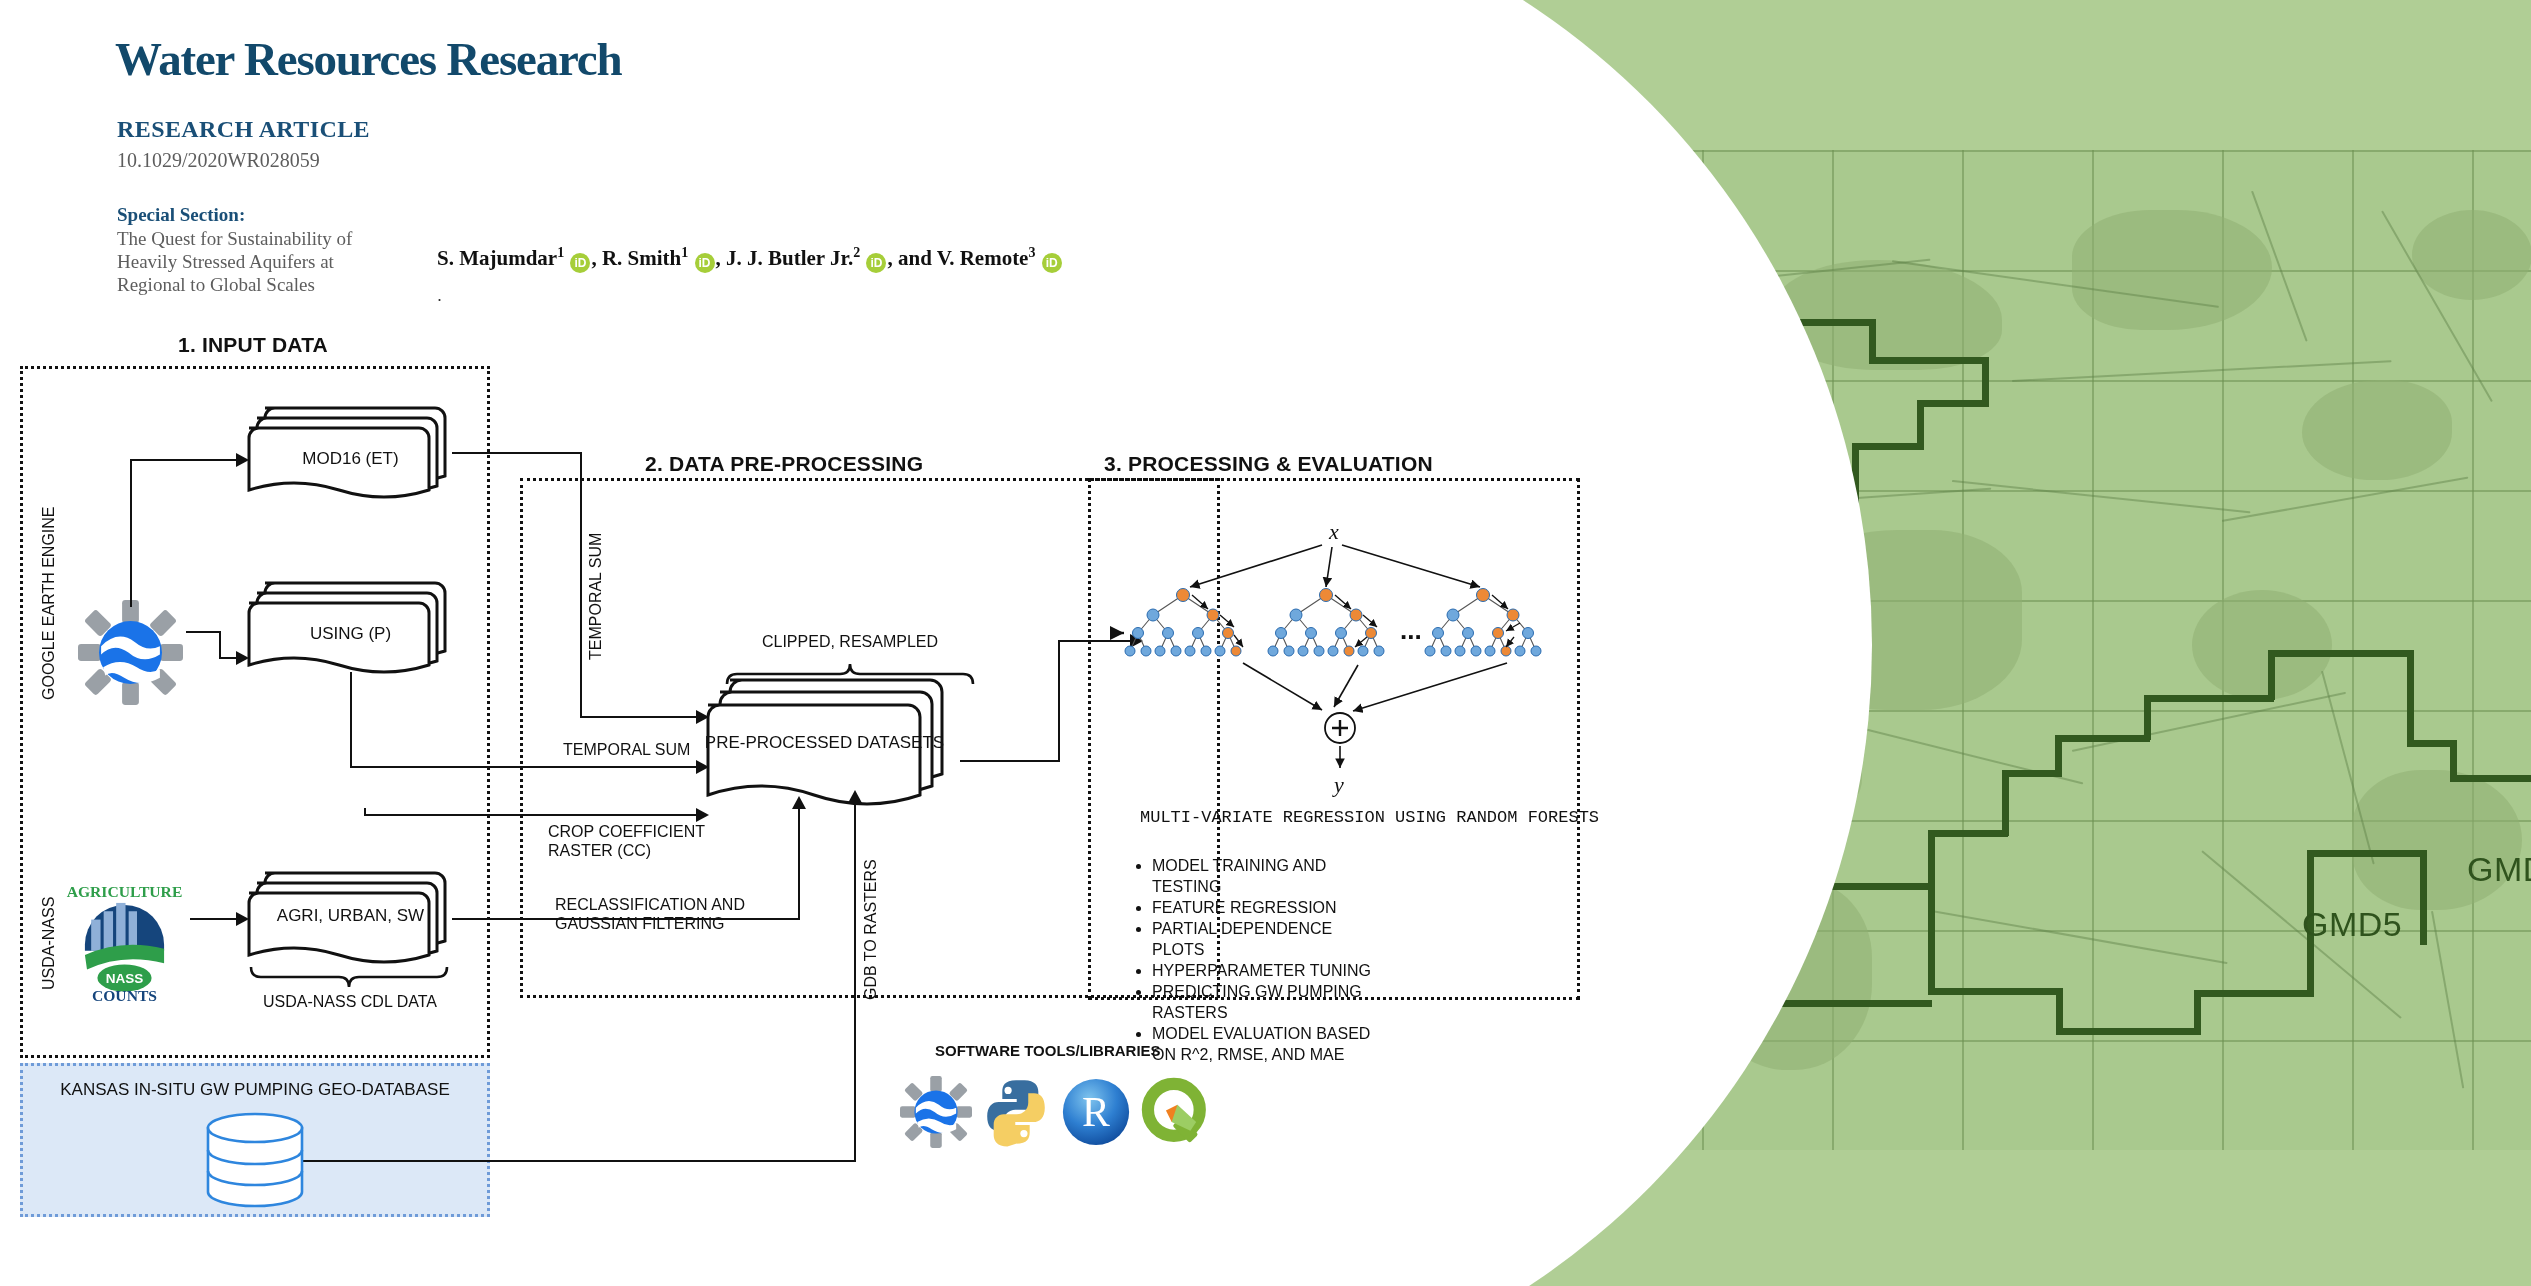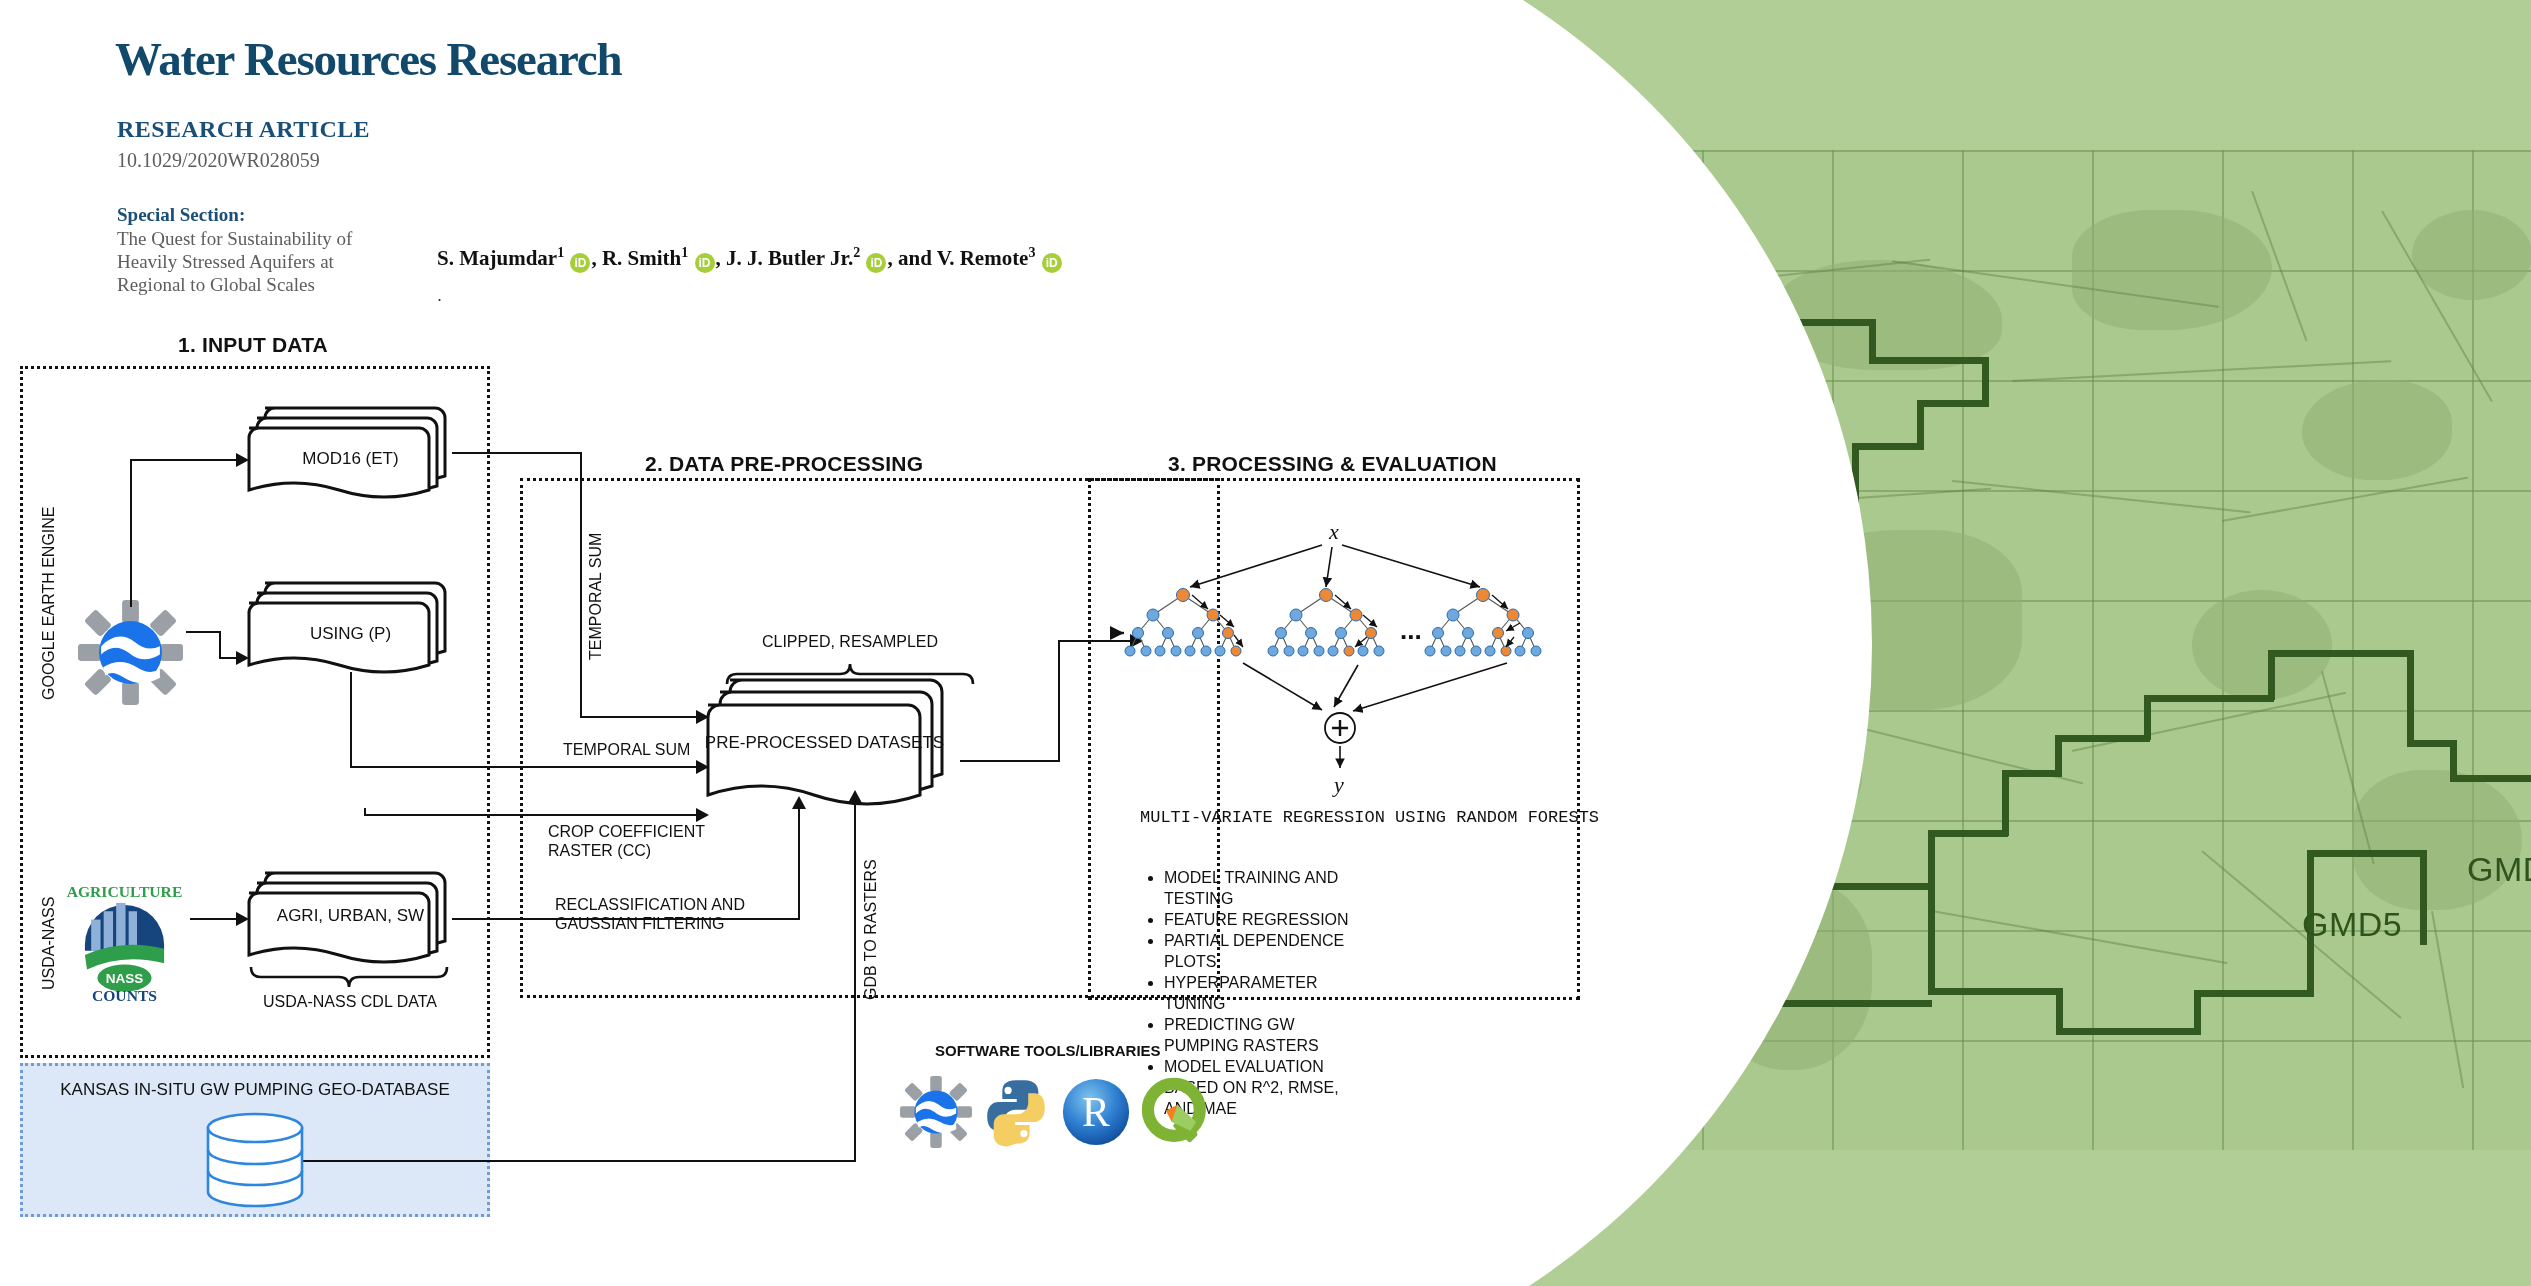--- a/index.html
+++ b/index.html
@@ -110,21 +110,21 @@
   .arrowR{
     position:absolute;width:0;height:0;
     border-top:7px solid transparent;border-bottom:7px solid transparent;border-left:13px solid #111;
   }
   .arrowU{
     position:absolute;width:0;height:0;
     border-left:7px solid transparent;border-right:7px solid transparent;border-bottom:13px solid #111;
   }
   .bullets{
     position:absolute;font-size:16px;line-height:21px;color:#111;
-    font-family:"Liberation Sans",sans-serif;margin:12px;padding-left:22px;
+    font-family:"Liberation Sans",sans-serif;margin:0;padding-left:22px;
   }
   .bullets li{margin:0;}
   #rf-caption{
     position:absolute;font-size:17px;color:#111;white-space:nowrap;
     font-family:Liberation Mono, monospace;
   }
   #tools-title{
     position:absolute;font-size:15px;font-weight:bold;color:#111;
     font-family:Liberation Sans, sans-serif;white-space:nowrap;
   }
@@ -276,21 +276,21 @@
     <span class="orcid">iD</span>,
     <span>J. J. Butler Jr.</span><sup>2</sup>
     <span class="orcid">iD</span>, and
     <span>V. Remote</span><sup>3</sup>
     <span class="orcid">iD</span>
   </div>
   <div id="authors-dot">.</div>
 
   <div class="sec-title" style="left:178px;top:333px;">1. INPUT DATA</div>
   <div class="sec-title" style="left:645px;top:452px;">2. DATA PRE-PROCESSING</div>
-  <div class="sec-title" style="left:1168px;top:452px;">3. PROCESSING &amp; EVALUATION</div>
+  <div class="sec-title" style="left:1104px;top:452px;">3. PROCESSING &amp; EVALUATION</div>
 
   <div class="dotbox" style="left:20px;top:366px;width:470px;height:692px;"></div>
   <div class="bluebox" style="left:20px;top:1063px;width:470px;height:154px;"></div>
   <div class="dotbox" style="left:520px;top:478px;width:700px;height:520px;"></div>
   <div class="dotbox" style="left:1088px;top:478px;width:492px;height:522px;"></div>
 
   <div class="vlabel" style="left:40px;top:700px;font-size:16px;">GOOGLE EARTH ENGINE</div>
   <div class="vlabel" style="left:40px;top:990px;font-size:16px;">USDA-NASS</div>
 
   <svg style="position:absolute;left:78px;top:600px;" width="105" height="105" viewBox="0 0 100 100">

